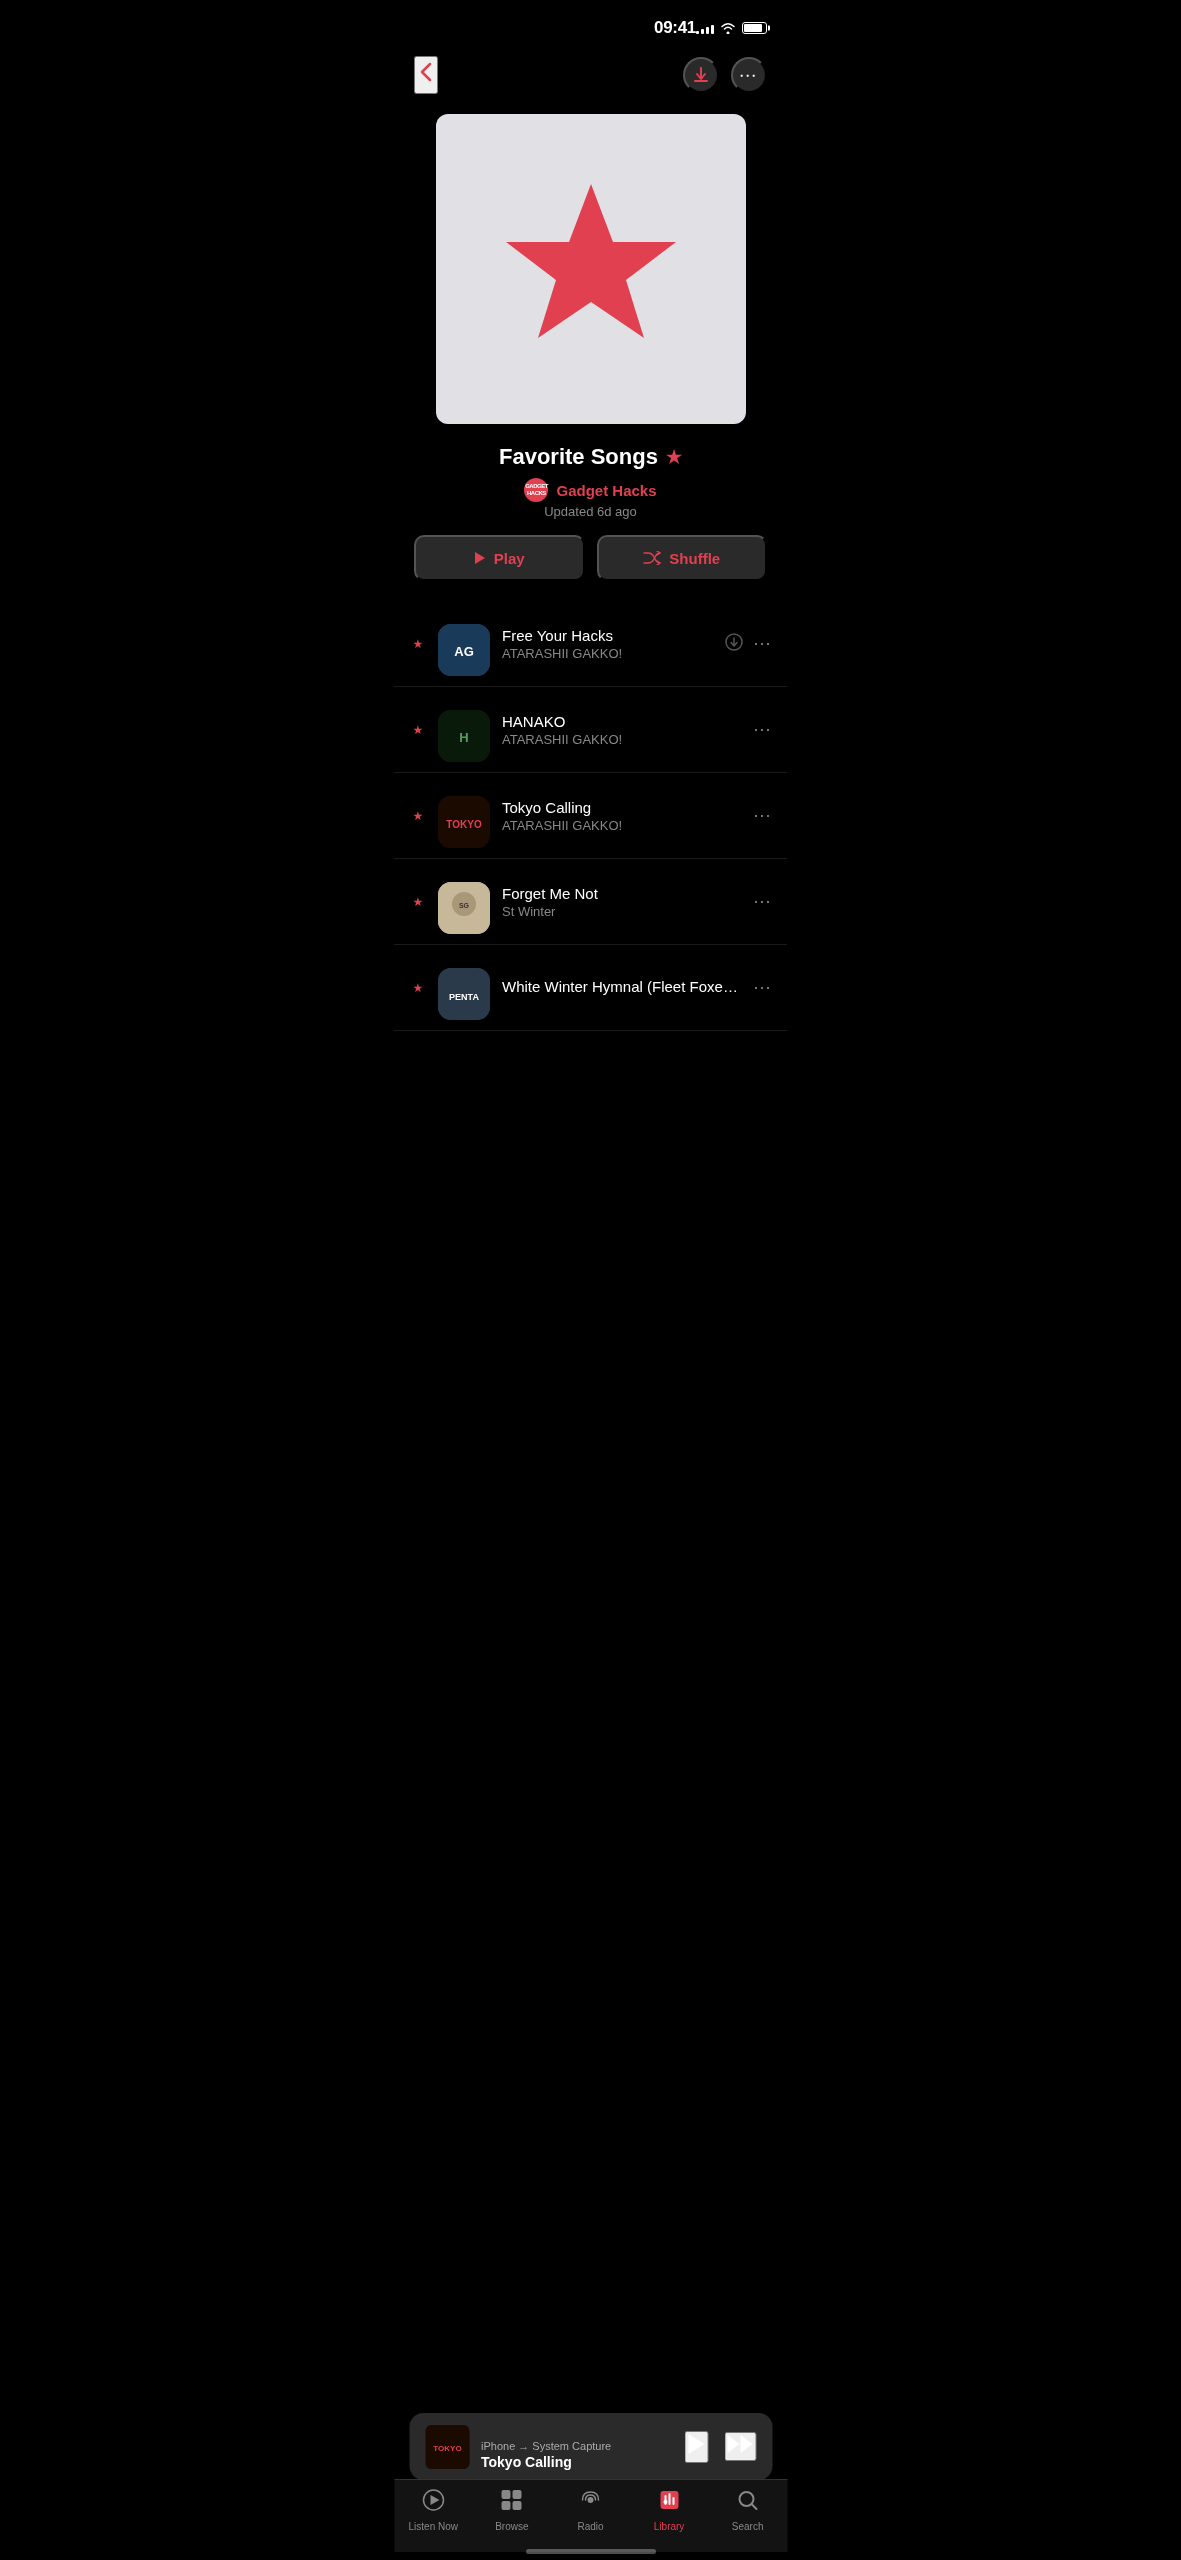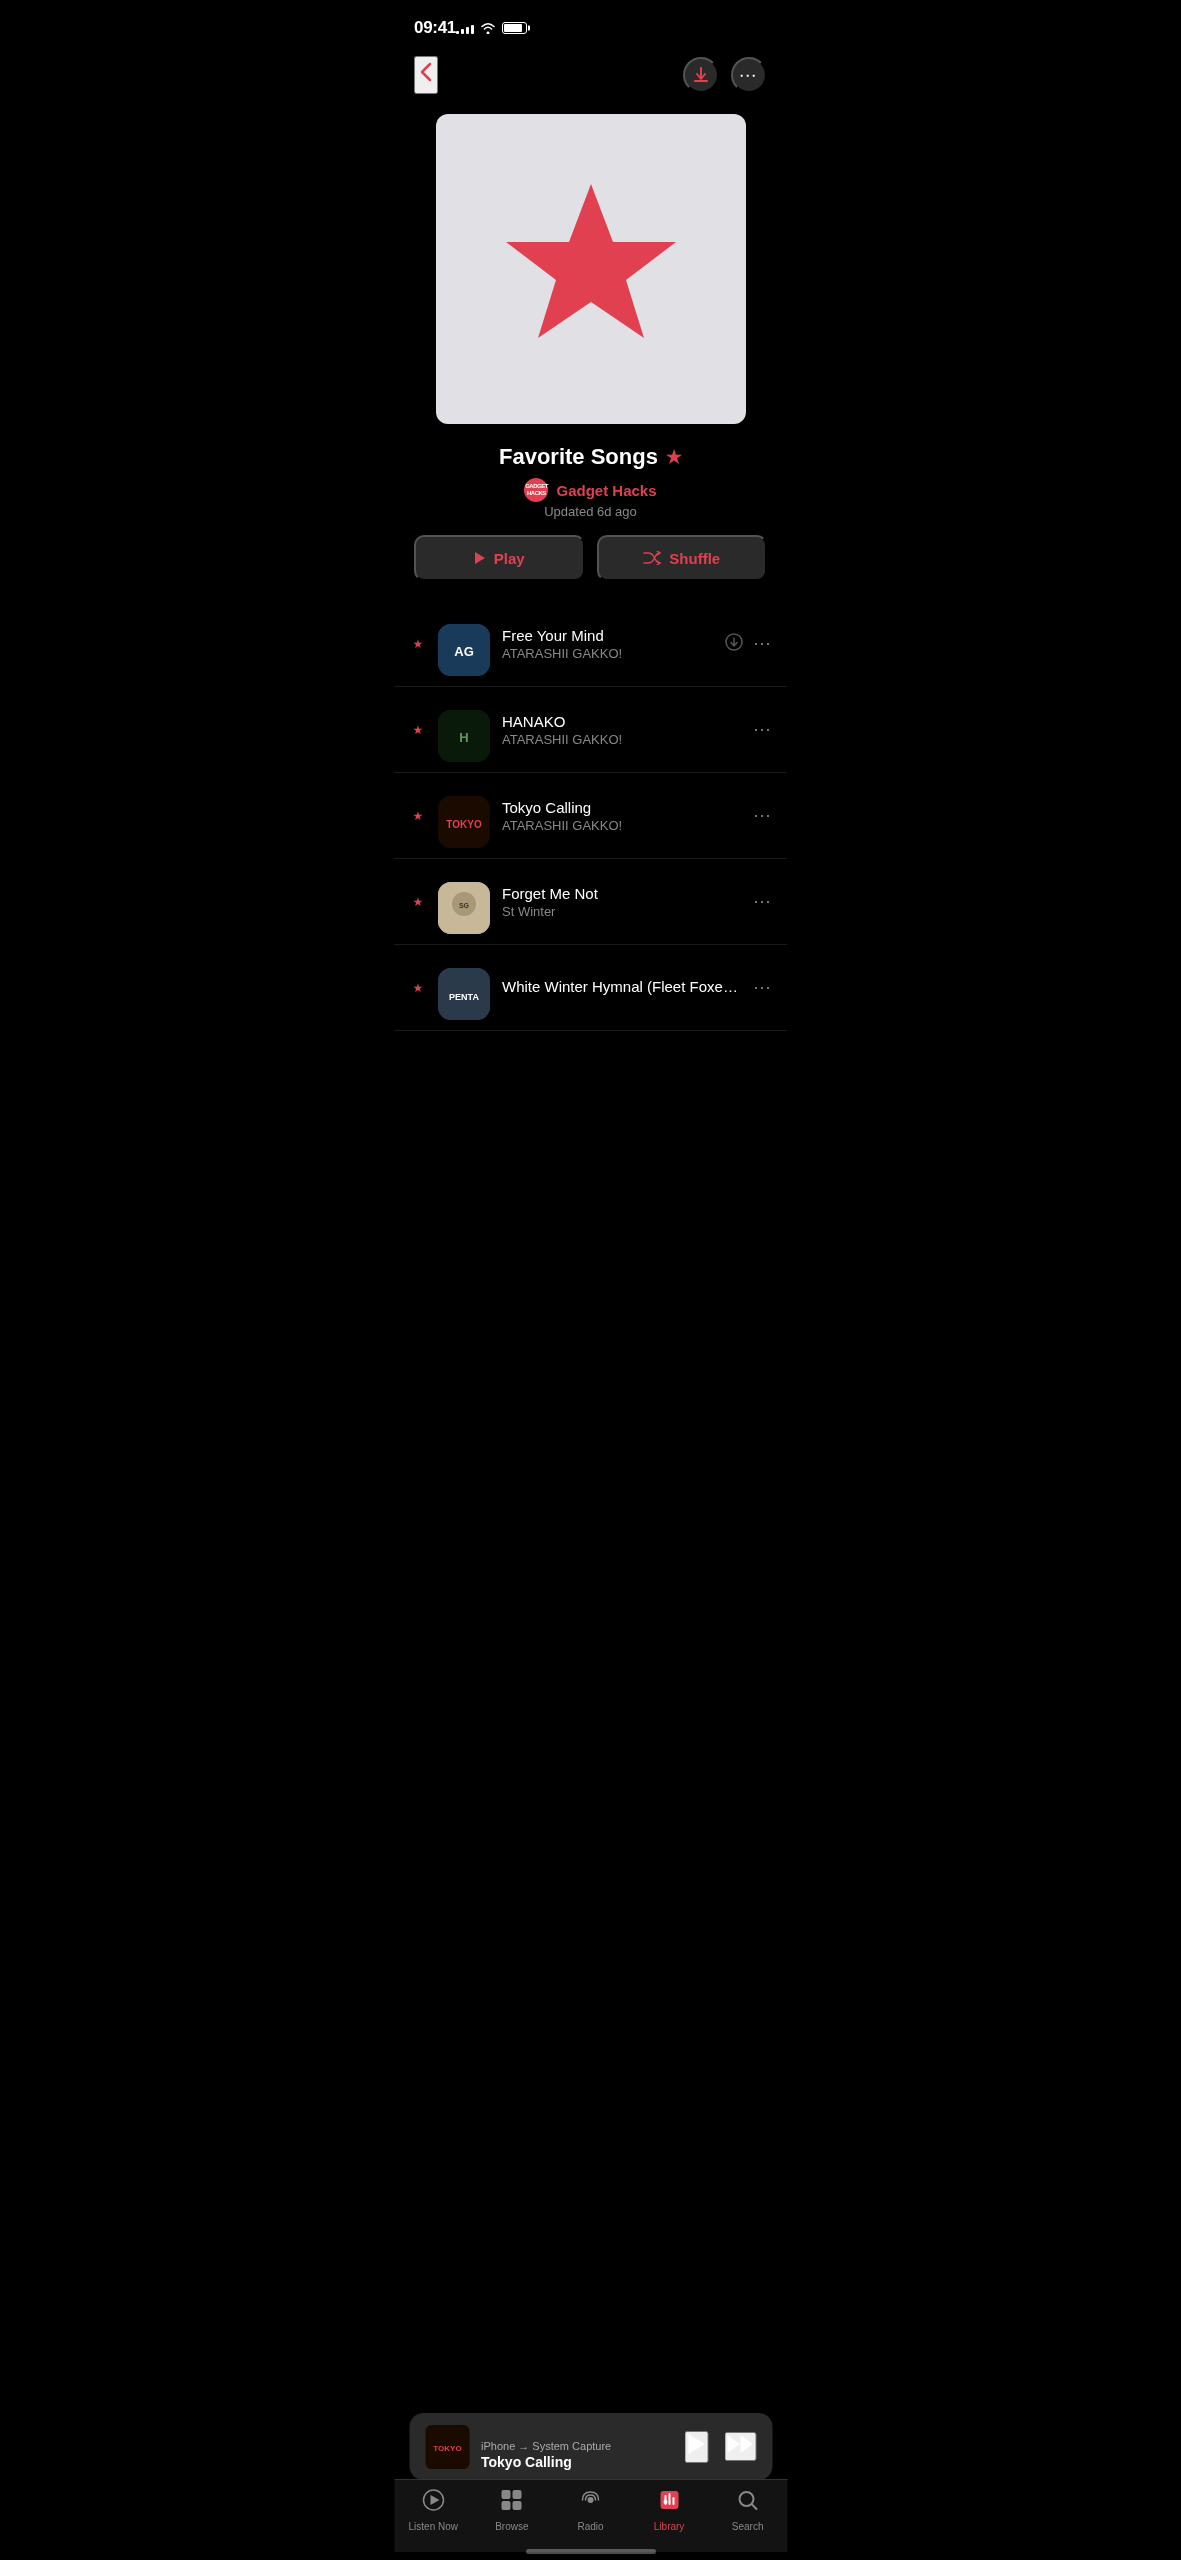--- a/index.html
+++ b/index.html
@@ -12,21 +12,21 @@
       width: 393px;
       min-height: 852px;
       position: relative;
       overflow-x: hidden;
       margin: 0 auto;
     }
 
     
     .status-bar {
       display: flex;
-      justify-content: flex-start;
+      justify-content: flex-end;
       align-items: center;
       padding: 14px 20px 6px 20px;
       height: 48px;
     }
     .status-time {
       font-size: 17px;
       font-weight: 700;
       color: #fff;
       letter-spacing: -0.3px;
     }
@@ -481,21 +481,21 @@
 
   <div class="song-item">
     <span class="song-star">★</span>
     <div class="song-thumb thumb-1">
       <svg width="52" height="52" viewBox="0 0 52 52">
         <rect width="52" height="52" rx="6" fill="#1a3a5a"></rect>
         <text x="26" y="32" text-anchor="middle" fill="#fff" font-size="13" font-weight="bold">AG</text>
       </svg>
     </div>
     <div class="song-info">
-      <div class="song-title">Free Your Mind</div>
+      <div class="song-title">Free Your Hacks</div>
       <div class="song-artist">ATARASHII GAKKO!</div>
     </div>
     <div class="song-actions">
       <span class="download-icon">
         <svg width="18" height="18" viewBox="0 0 18 18">
           <circle cx="9" cy="9" r="8" stroke="#555" stroke-width="1.5" fill="none"></circle>
           <path d="M9 5 L9 12 M6 9.5 L9 13 L12 9.5" stroke="#555" stroke-width="1.5" fill="none" stroke-linecap="round" stroke-linejoin="round"></path>
         </svg>
       </span>
       <span class="dots-icon">···</span>

